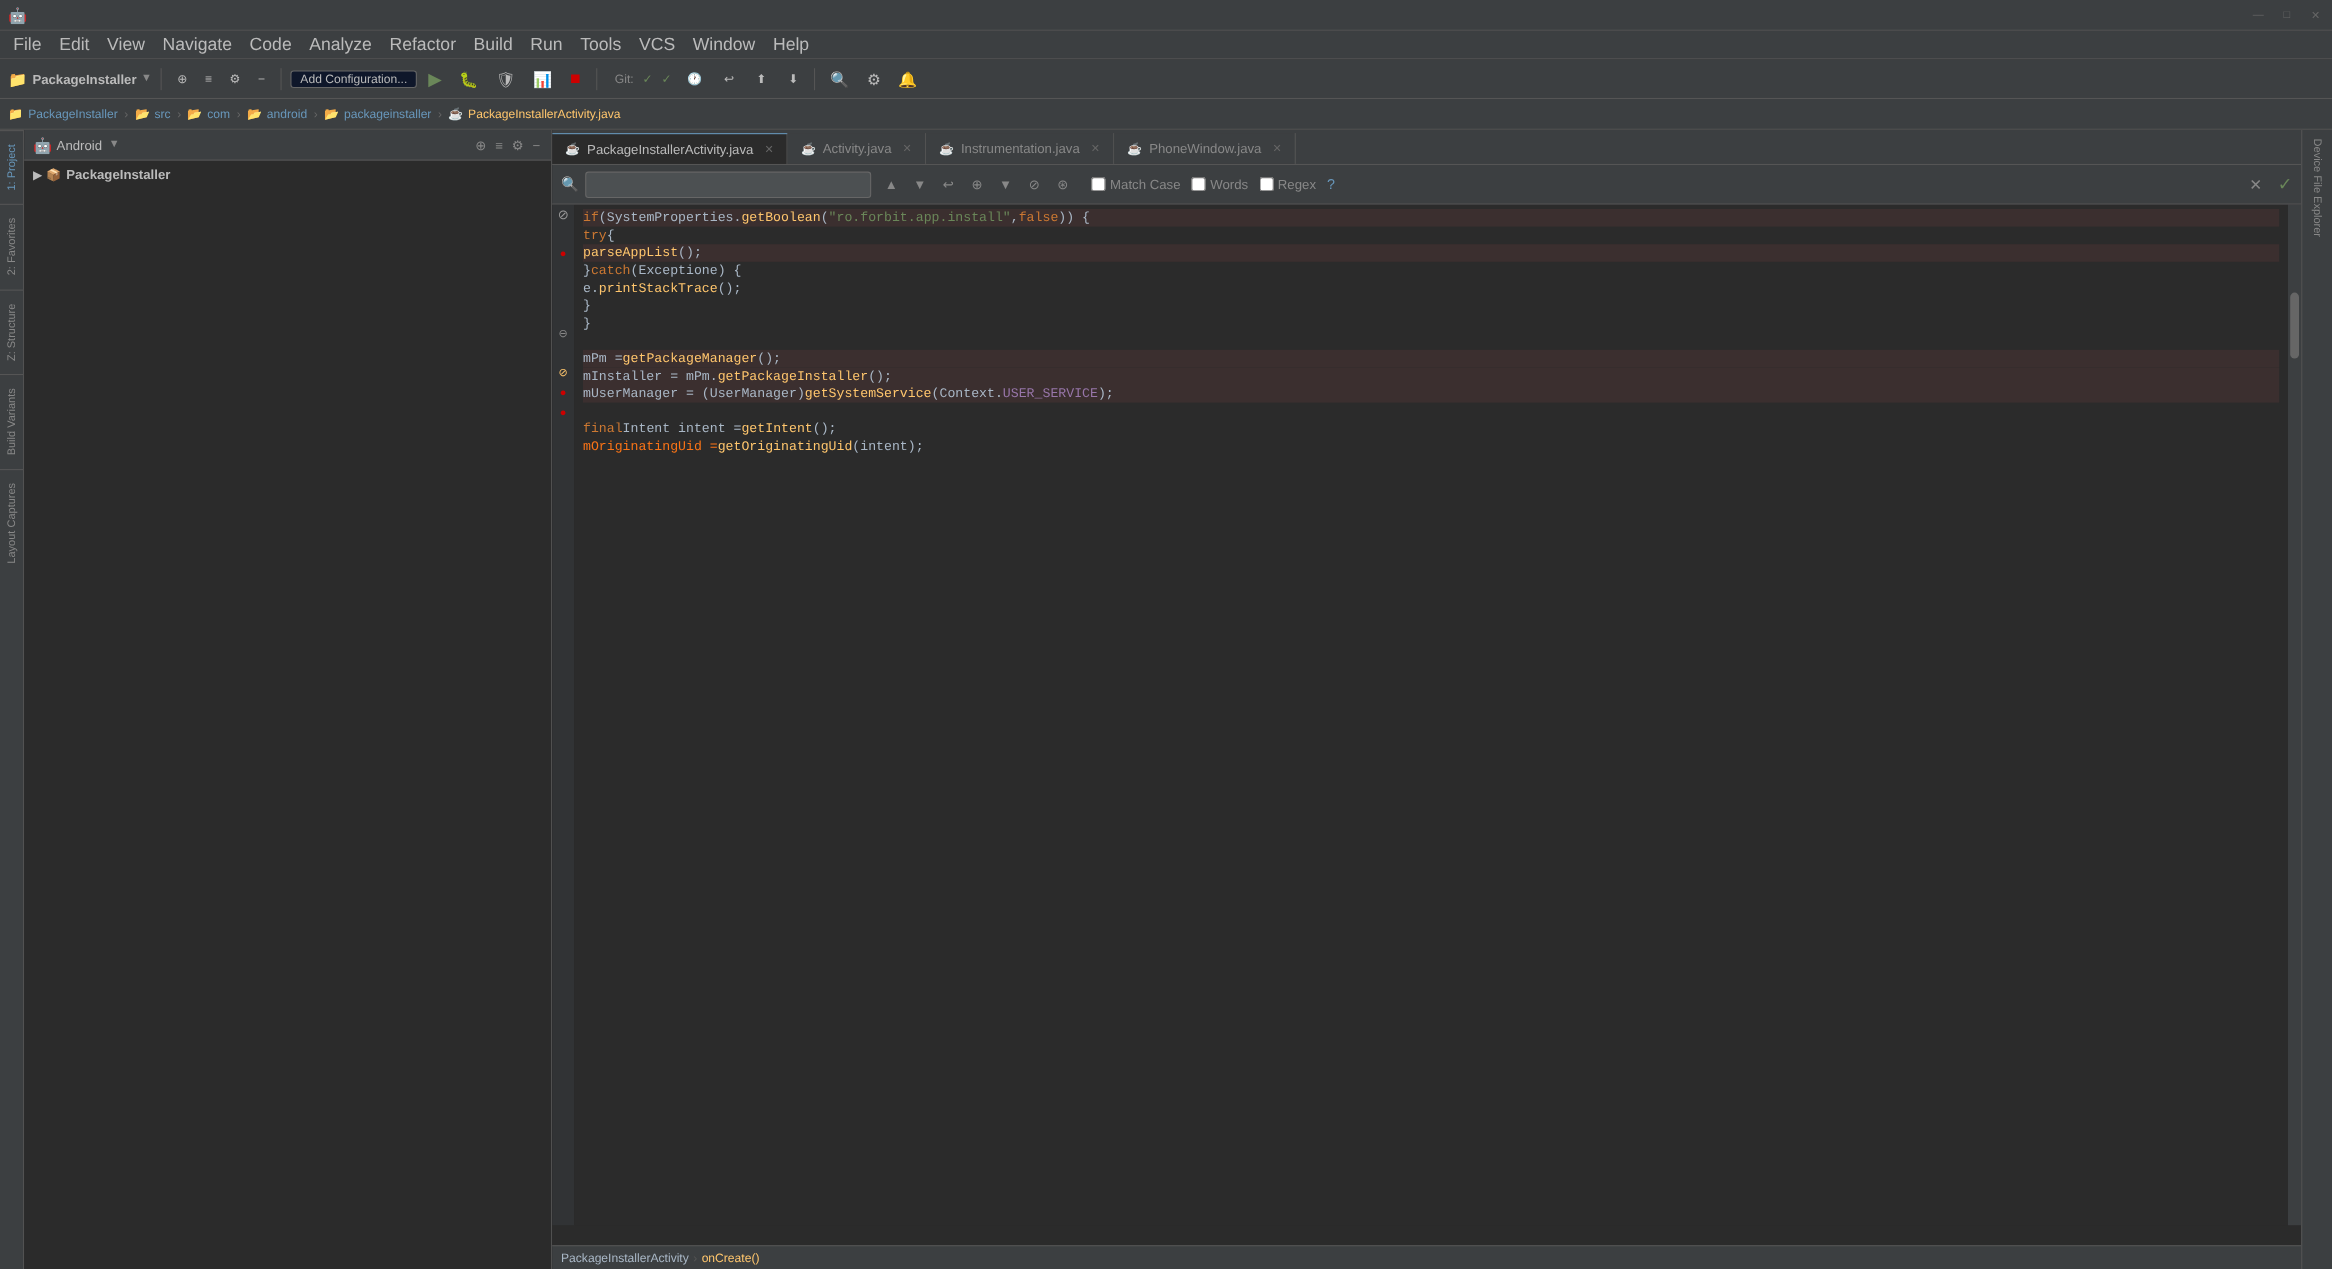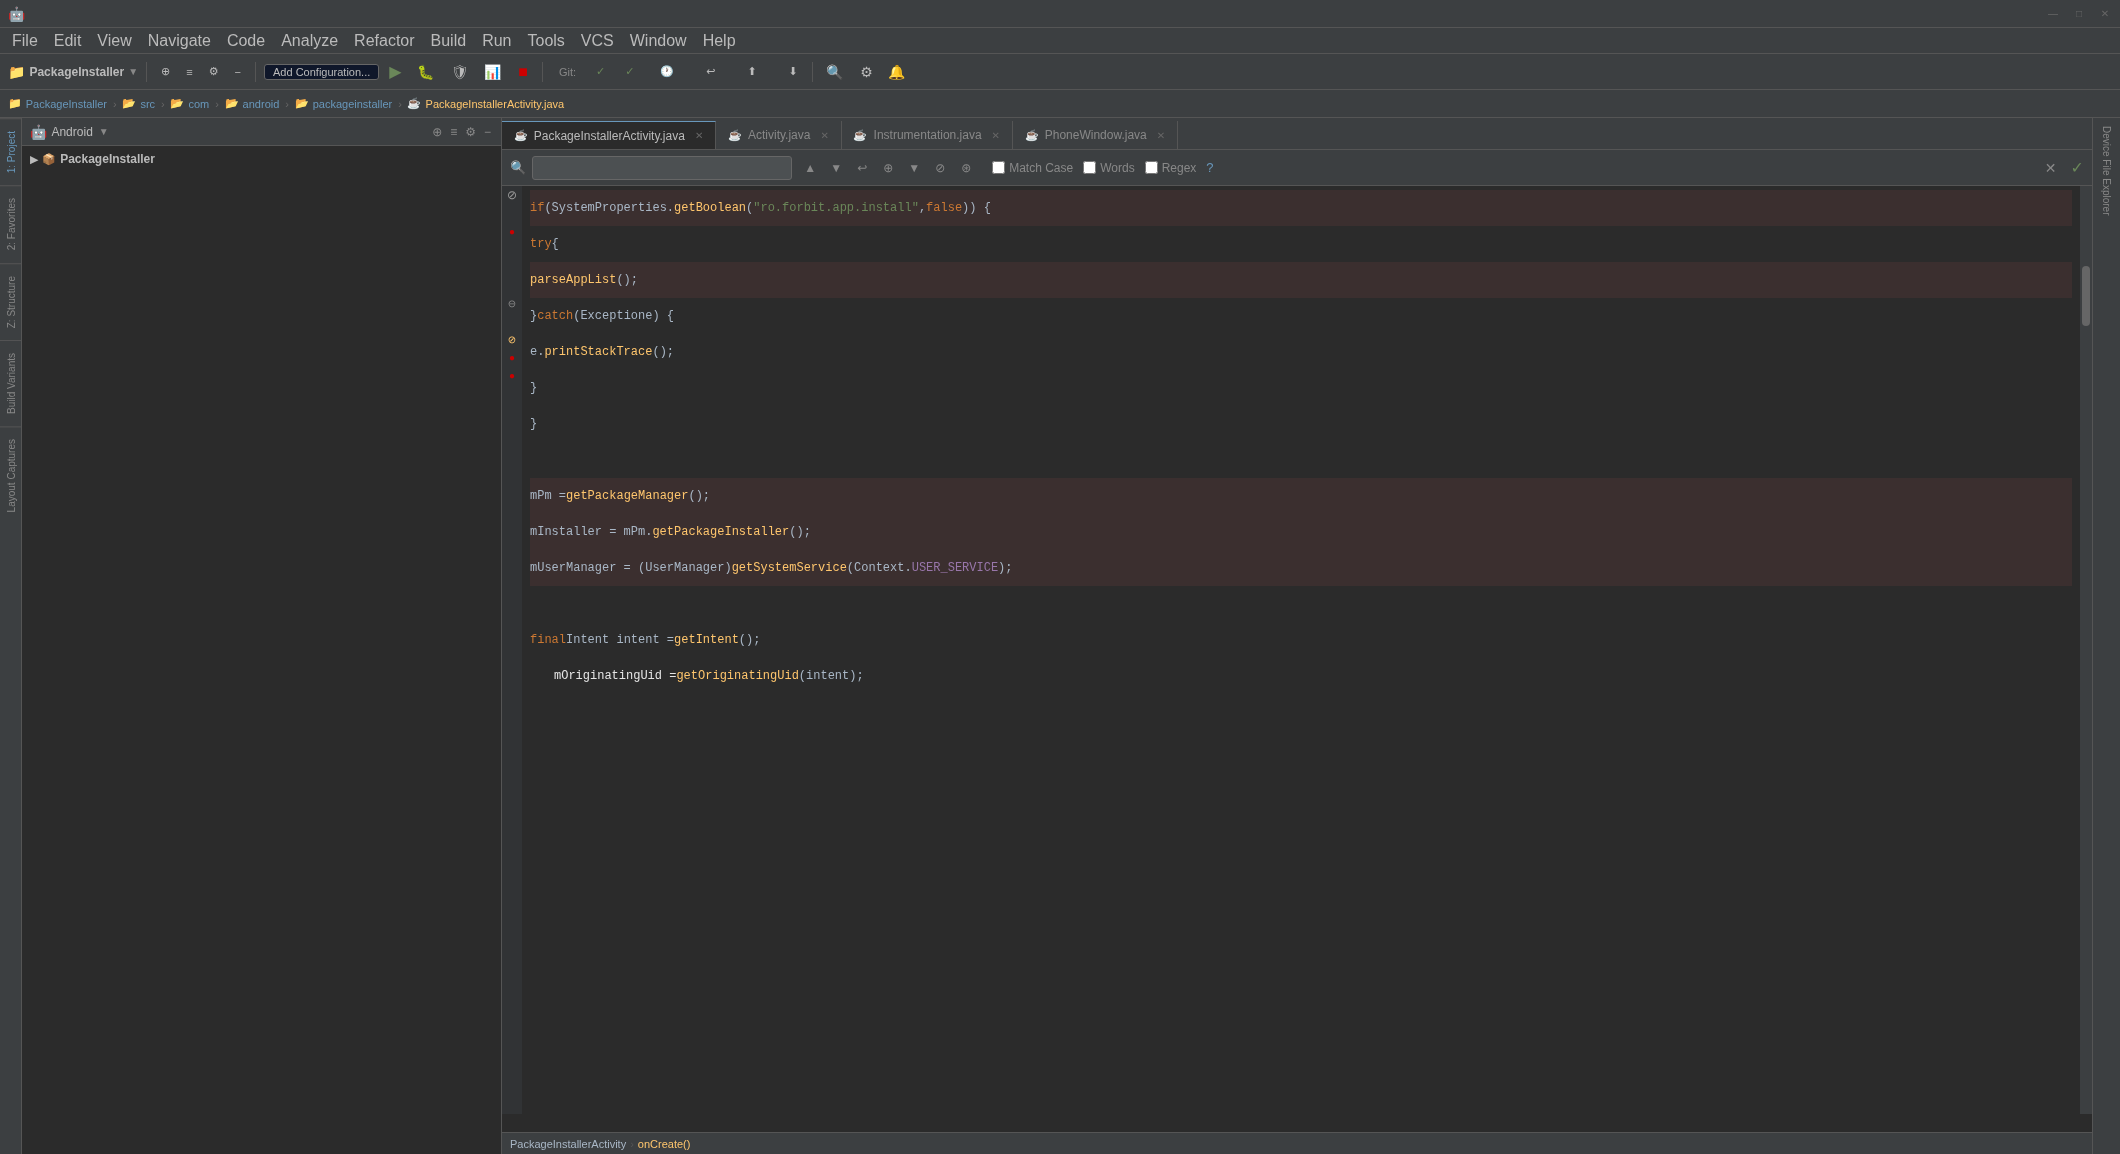--- a/index.html
+++ b/index.html
@@ -57,21 +57,21 @@
     #code-area { flex: 1; overflow: hidden; display: flex; position: relative; }
     #line-numbers { width: 50px; background: #313335; padding: 4px 0; text-align: right; font-family: 'Courier New', monospace; font-size: 12px; color: #606366; border-right: 1px solid #3d3f40; overflow: hidden; }
     .line-num { padding: 0 8px 0 4px; height: 18px; display: flex; align-items: center; justify-content: flex-end; }
 
     #gutter { width: 20px; background: #313335; display: flex; flex-direction: column; }
     .gutter-cell { height: 18px; display: flex; align-items: center; justify-content: center; }
     .breakpoint { color: #cc0000; font-size: 10px; }
     .breakpoint-warning { color: #ffc66d; font-size: 10px; }
 
     #code-content { flex: 1; font-family: 'Courier New', monospace; font-size: 12px; padding: 4px 8px; overflow: hidden; background: #2b2b2b; }
-    .code-line { height: 36px; display: flex; align-items: center; white-space: nowrap; }
+    .code-line { height: 16px; display: flex; align-items: center; white-space: nowrap; }
     .code-line.highlighted { background: #3b2f2f; }
     .code-line.error-line { background: #3b2f2f; }
 
     
     .kw { color: #cc7832; }
     .str { color: #6a8759; }
     .method { color: #ffc66d; }
 
     
     #breadcrumb { background: #3c3f41; height: 22px; display: flex; align-items: center; padding: 0 8px; font-size: 11px; color: #888; border-top: 1px solid #555; margin-top: 18px; }
@@ -79,21 +79,21 @@
 
     
     #right-sidebar { width: 28px; background: #3c3f41; border-left: 1px solid #555; display: flex; flex-direction: column; align-items: center; }
     .right-label { writing-mode: vertical-lr; font-size: 10px; color: #888; white-space: nowrap; padding: 8px 4px; cursor: pointer; }
 
     
     #v-scrollbar { width: 12px; background: #3c3f41; }
 
     .run-config { background: #0f172a; border: 1px solid #666; border-radius: 3px; padding: 1px 8px; font-size: 11px; color: #bbbbbb; cursor: pointer; white-space: nowrap; }
 
-    .git-section { display: flex; align-items: center; gap: 20px; font-size: 11px; color: #888; margin-left: 8px; }
+    .git-section { display: flex; align-items: center; gap: 8px; font-size: 11px; color: #888; margin-left: 8px; }
     .git-tick { color: #6a8759; }
 
     #left-tabs { width: 22px; background: #3c3f41; border-right: 1px solid #555; display: flex; flex-direction: column; }
     .left-tab { writing-mode: vertical-lr; transform: rotate(180deg); font-size: 10px; color: #888; white-space: nowrap; padding: 12px 4px; cursor: pointer; border-bottom: 1px solid #555; text-align: center; }
     .left-tab.active { color: #6897bb; }
 
     #toolbar2 { background: #3c3f41; height: 36px; display: flex; align-items: center; padding: 0 8px; gap: 4px; border-bottom: 1px solid #555; }
   </style>
 </head>
 <body>
@@ -382,21 +382,21 @@
 
         <div class="code-line">
           <span style="color:#a9b7c6;">            </span>
             <span class="kw">final</span>
             <span style="color:#a9b7c6;"> Intent intent = </span>
             <span class="method">getIntent</span>
             <span>();</span>
         </div>
 
         <div class="code-line">
-          <span style="color:#e5e5e5;margin-left:24px;">            mOriginatingUid = </span>
+          <span style="color:#f97316;">            mOriginatingUid = </span>
             <span class="method">getOriginatingUid</span>
             <span>(intent);</span>
         </div>
       </div>
 
       <div id="v-scrollbar" style="width:12px; background:#3c3f41; position:relative;">
         <div style="width:8px; height:60px; background:#666; border-radius:4px; margin:2px; margin-top:80px;"></div>
       </div>
     </div>
 

